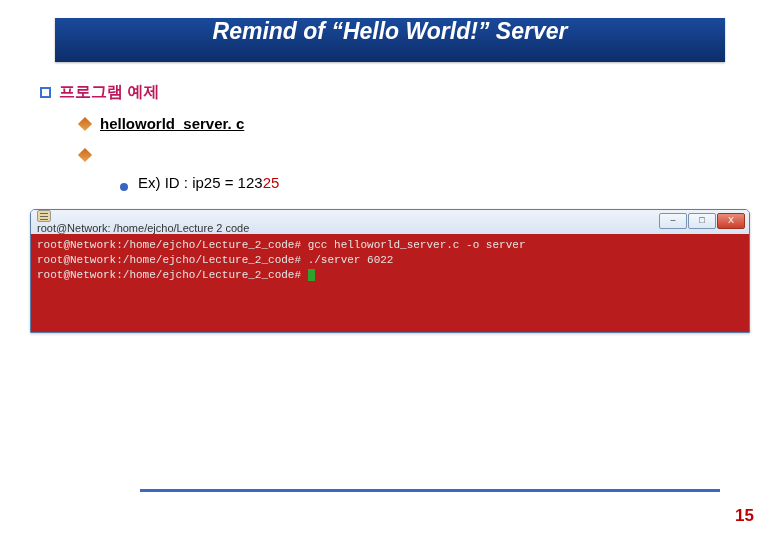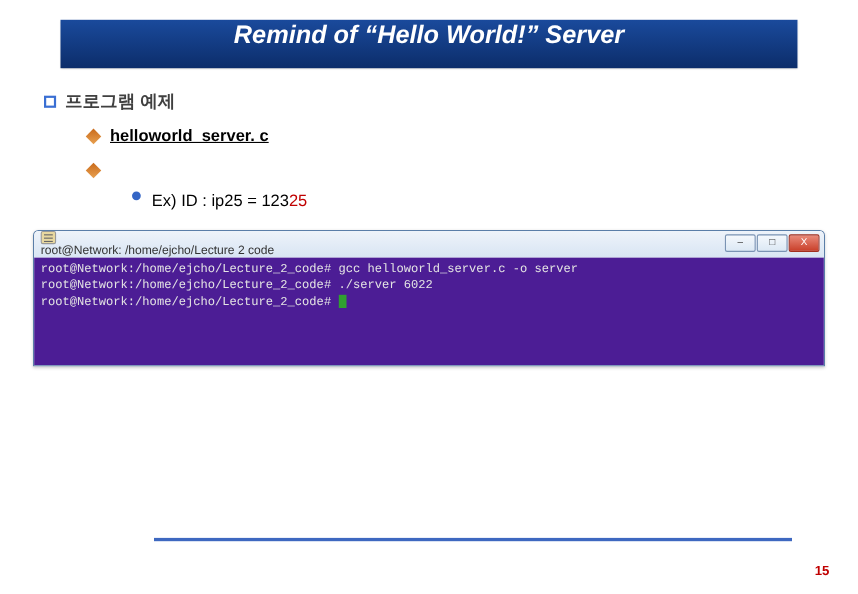--- a/index.html
+++ b/index.html
@@ -31,21 +31,21 @@
       margin: 20px 40px 0 40px;
     }
     .section {
       margin-bottom: 18px;
     }
     .section-head {
       display: flex;
       align-items: center;
       font-size: 16px;
       font-weight: bold;
-      color: #404040;
+      color: #be185d;
     }
     .sq-bullet {
       width: 11px;
       height: 11px;
       border: 2px solid #3a6fd3;
       margin-right: 8px;
       display: inline-block;
     }
     .sub-item {
       margin-left: 40px;
@@ -62,21 +62,21 @@
       height: 10px;
       background: linear-gradient(135deg, #c96a1a, #e8a050);
       transform: rotate(45deg);
       margin-right: 10px;
       display: inline-block;
     }
     .sub-sub-item {
       margin-left: 80px;
       margin-top: 14px;
       display: flex;
-      align-items: flex-start;
+      align-items: flex-end;
       font-size: 15px;
       color: #000000;
     }
     .dot {
       width: 8px;
       height: 8px;
       border-radius: 50%;
       background: #3566c6;
       margin-right: 10px;
       display: inline-block;
@@ -134,21 +134,21 @@
       color: #333;
       border-radius: 2px;
       margin-left: 1px;
     }
     .win-btn.close {
       background: linear-gradient(to bottom, #e98a7a, #c9402a);
       color: #fff;
       border-color: #a13020;
     }
     .terminal-body {
-      background: #4c1d95;
+      background: #b91c1c;
       color: #e4e4e4;
       font-family: "Consolas", "Courier New", monospace;
       font-size: 11px;
       padding: 4px 6px;
       min-height: 98px;
       line-height: 1.35;
       white-space: pre;
     }
     .cursor-block {
       display: inline-block;
@@ -162,21 +162,21 @@
       bottom: 48px;
       left: 140px;
       right: 60px;
       height: 0;
       border-top: 3px solid #3e68c0;
     }
     .page-number {
       position: absolute;
       bottom: 14px;
       right: 26px;
-      font-size: 12px;
+      font-size: 17px;
       font-weight: bold;
       color: #c00000;
     }
   </style>
 </head>
 <body>
 
 <div class="title-bar">
   <span class="title-text">Remind of “Hello World!” Server</span>
 </div>

